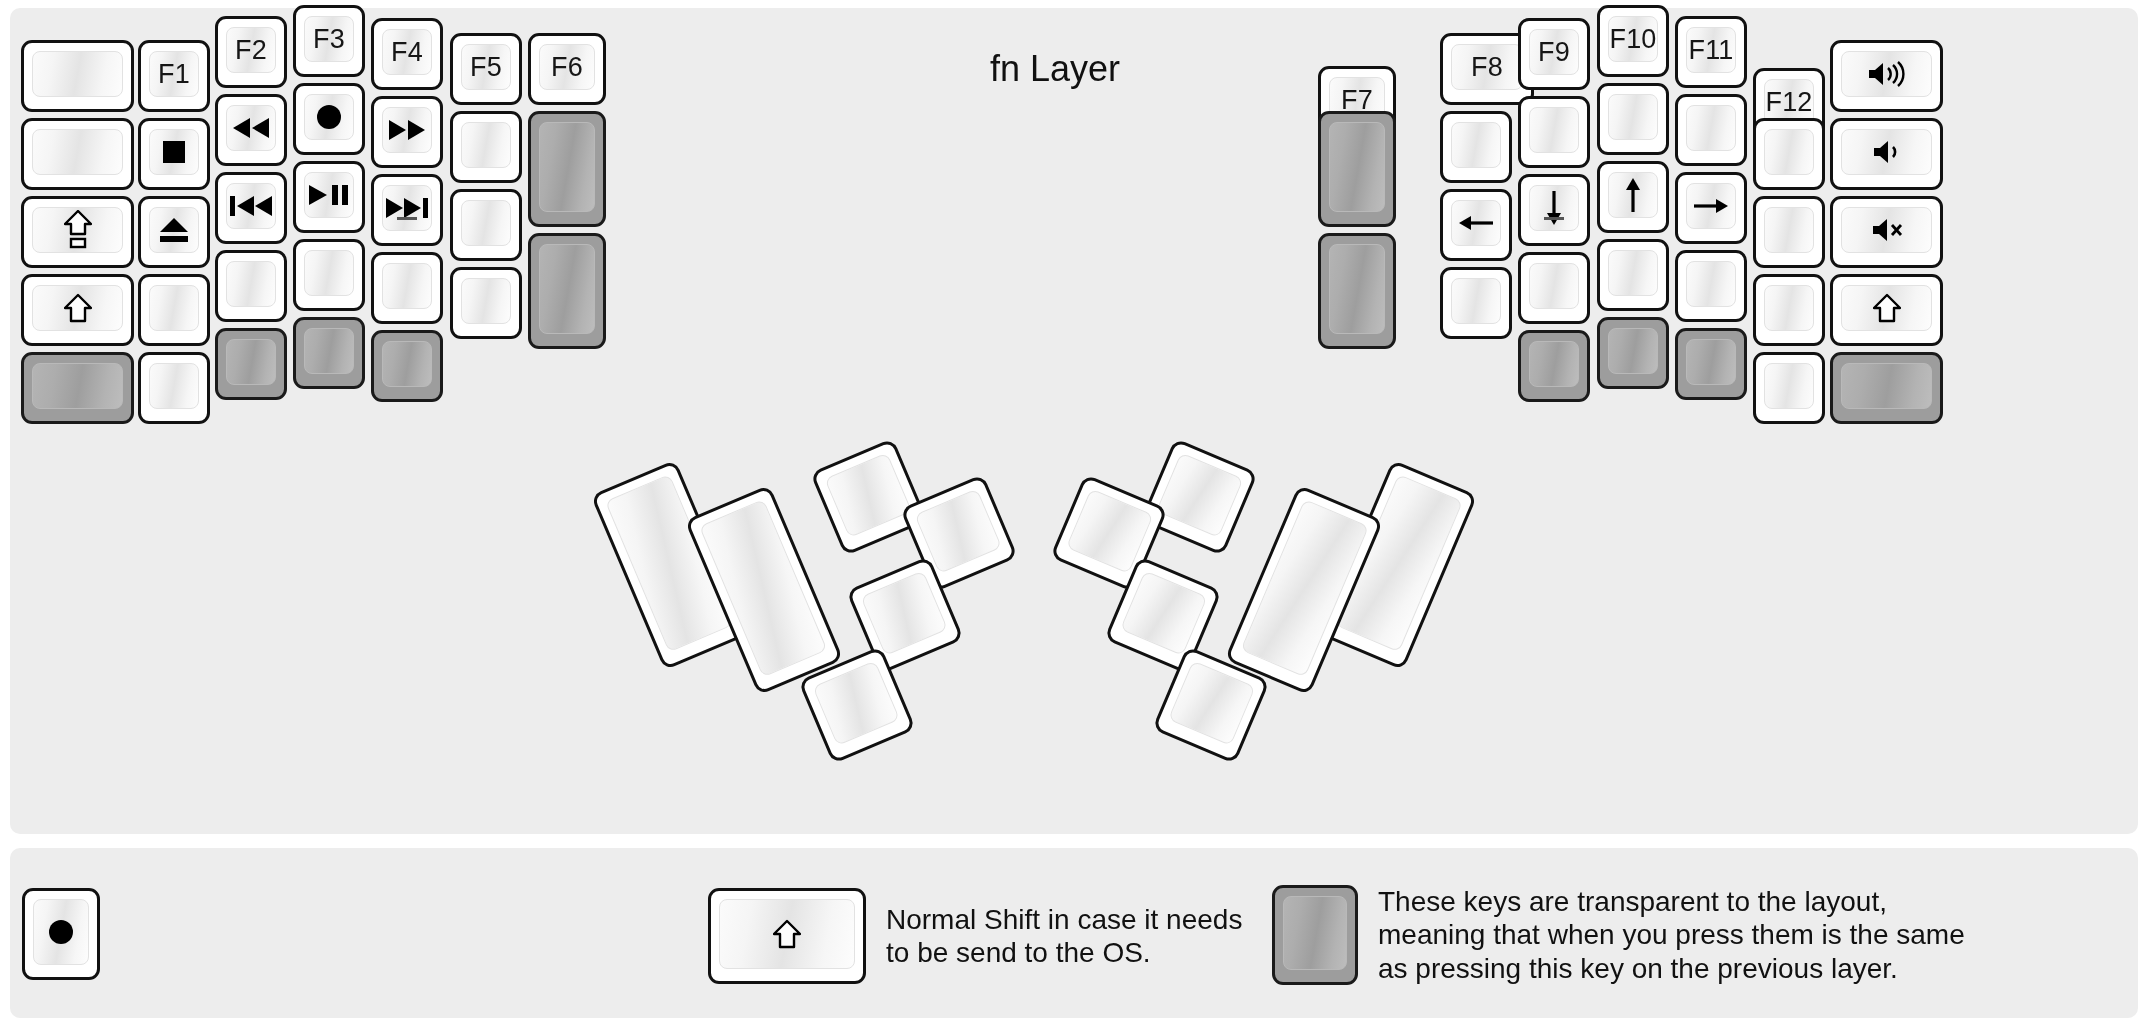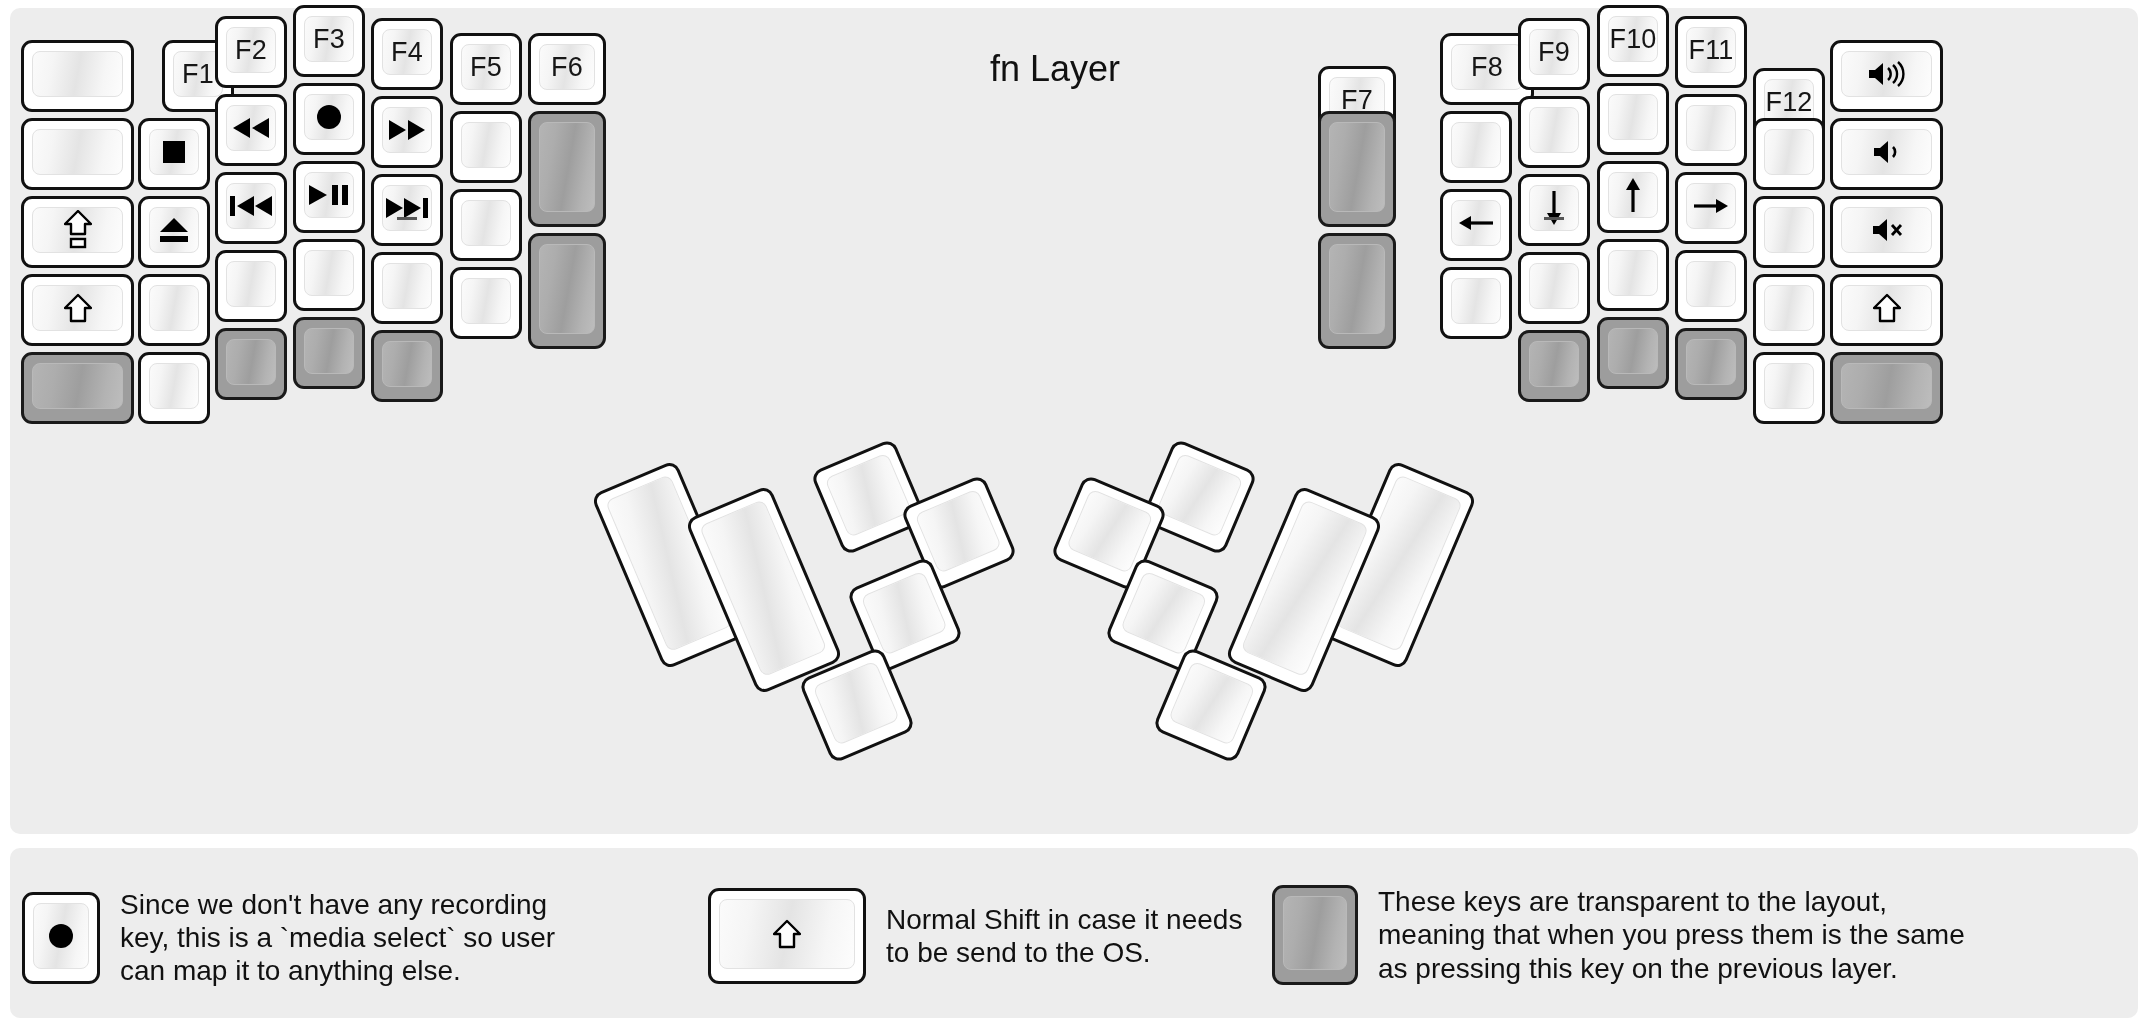--- a/index.html
+++ b/index.html
@@ -64,21 +64,21 @@
           <span class="glyph">
             <svg xmlns="http://www.w3.org/2000/svg" width="28" height="30" viewBox="0 0 28 30">
               <polygon points="14,2 27,15 21,15 21,28 7,28 7,15 1,15" fill="#fdfdfd" stroke="#000" stroke-width="2.4" stroke-linejoin="round"></polygon>
             </svg>
           </span>
         </div>
       </div>
       <div class="key trans" style="left: 21px; top: 352px; width: 113px; height: 72px;">
         <div class="inner"></div>
       </div>
-      <div class="key" style="left: 138px; top: 40px; width: 72px; height: 72px; margin-left: 24px;">
+      <div class="key" style="left: 138px; top: 40px; width: 72px; height: 72px;">
         <div class="inner">
           <span class="lbl">F1</span>
         </div>
       </div>
       <div class="key" style="left: 138px; top: 118px; width: 72px; height: 72px;">
         <div class="inner">
           <span class="glyph">
             <svg xmlns="http://www.w3.org/2000/svg" width="26" height="26" viewBox="0 0 26 26">
               <rect x="2" y="2" width="22" height="22" fill="#000"></rect>
             </svg>
@@ -431,23 +431,20 @@
           <div class="key" style="left: 0px; top: 0px; width: 78px; height: 92px;">
             <div class="inner">
               <span class="glyph">
                 <svg xmlns="http://www.w3.org/2000/svg" width="30" height="30" viewBox="0 0 30 30">
                   <circle cx="15" cy="15" r="12" fill="#000"></circle>
                 </svg>
               </span>
             </div>
           </div>
         </div>
-        <div class="txt">Since we don't have any recording
-key, this is a `media select` so user
-can map it to anything else.</div>
       </div>
       <div class="lg" style="left: 662px; top: 888px; padding-left: 46px;">
         <div class="capbox" style="width: 158px; height: 96px;">
           <div class="key" style="left: 0px; top: 0px; width: 158px; height: 96px;">
             <div class="inner">
               <span class="glyph">
                 <svg xmlns="http://www.w3.org/2000/svg" width="28" height="30" viewBox="0 0 28 30">
                   <polygon points="14,2 27,15 21,15 21,28 7,28 7,15 1,15" fill="#fdfdfd" stroke="#000" stroke-width="2.4" stroke-linejoin="round"></polygon>
                 </svg>
               </span>

